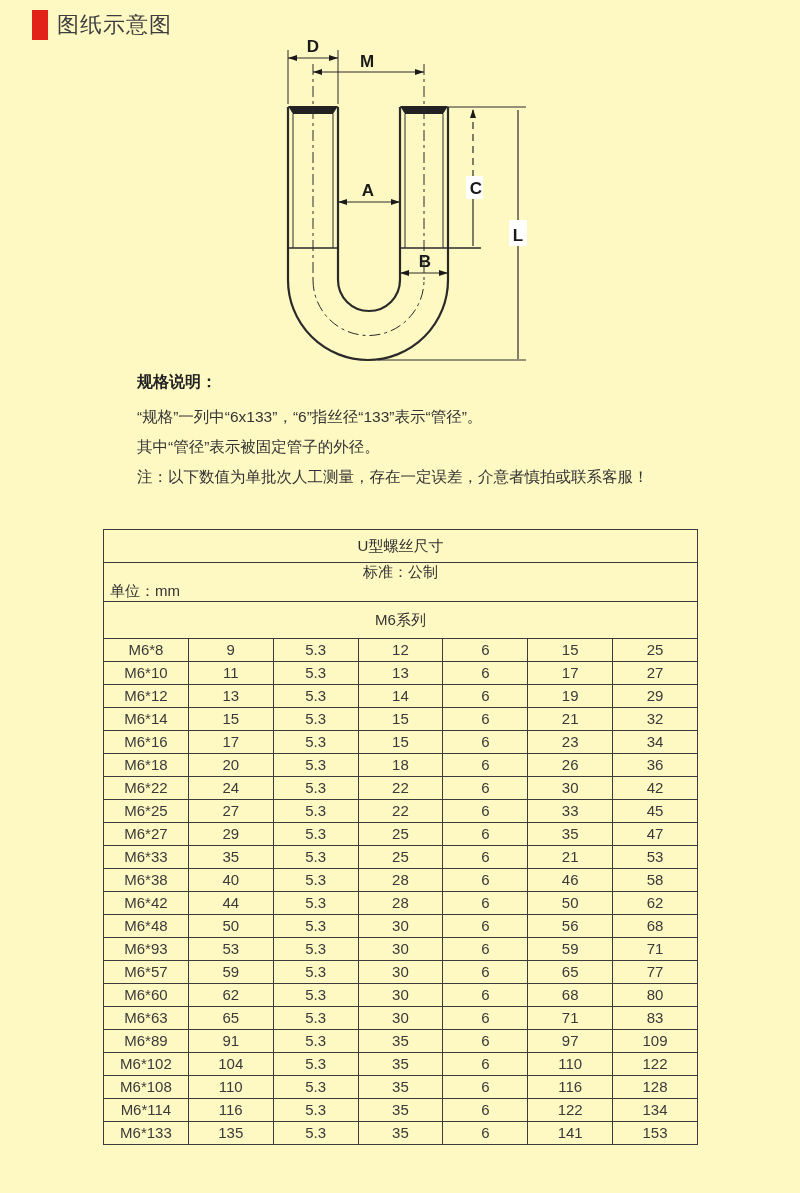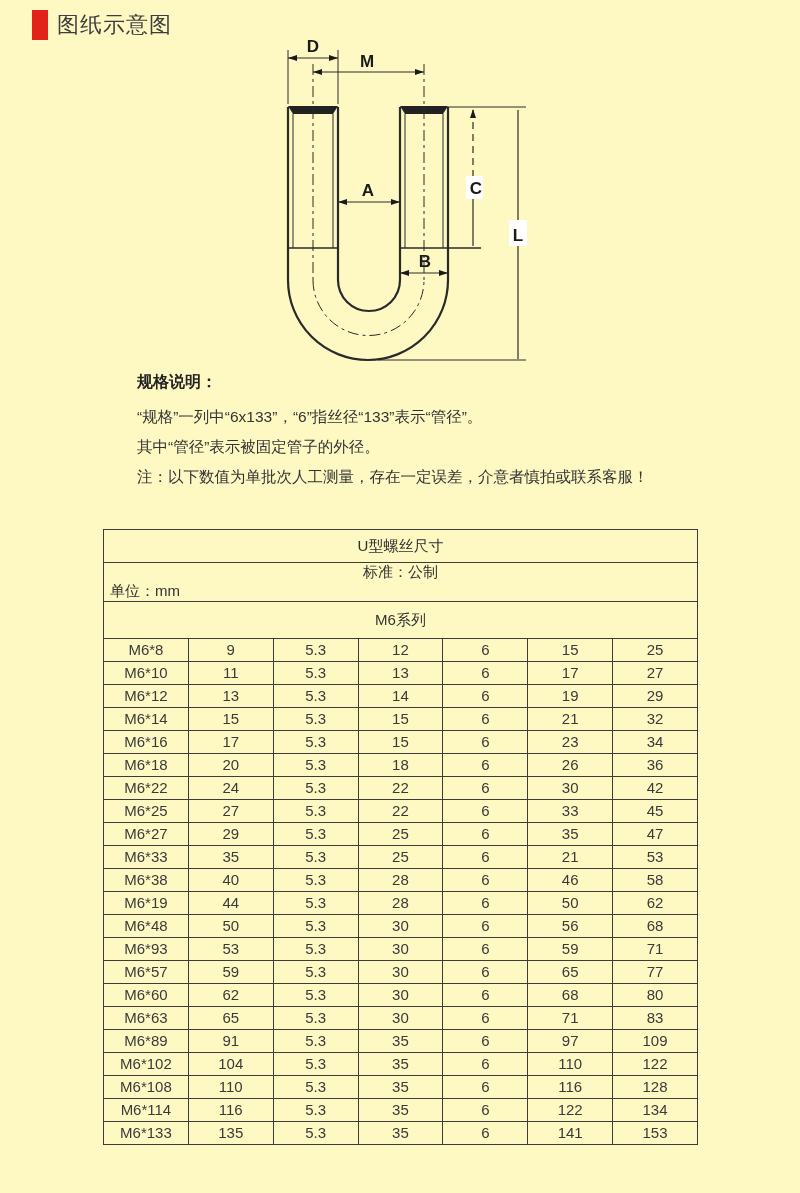--- a/index.html
+++ b/index.html
@@ -253,21 +253,21 @@
           <tr>
             <td>M6*38</td>
             <td>40</td>
             <td>5.3</td>
             <td>28</td>
             <td>6</td>
             <td>46</td>
             <td>58</td>
           </tr>
           <tr>
-            <td>M6*19</td>
+            <td>M6*42</td>
             <td>44</td>
             <td>5.3</td>
             <td>28</td>
             <td>6</td>
             <td>50</td>
             <td>62</td>
           </tr>
           <tr>
             <td>M6*48</td>
             <td>50</td>

